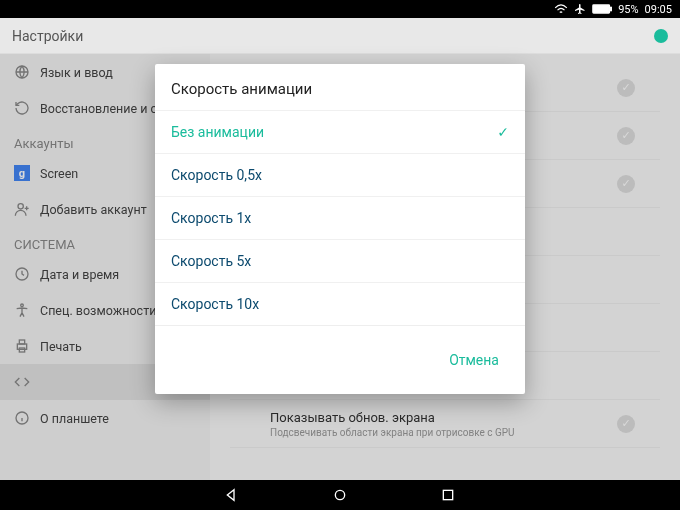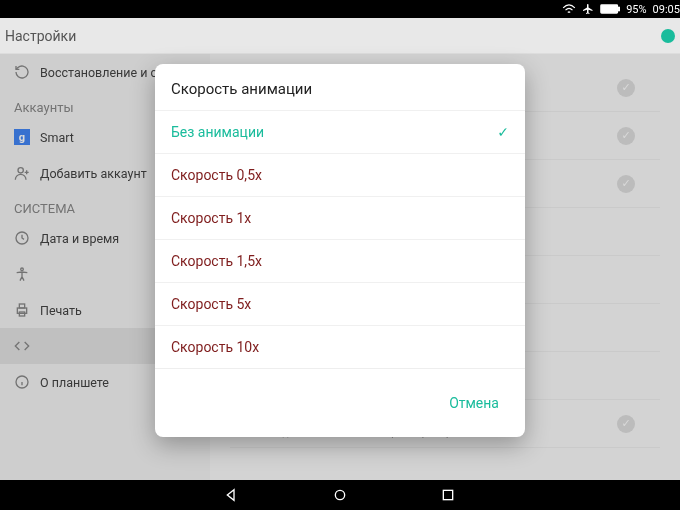--- a/index.html
+++ b/index.html
@@ -1,21 +1,21 @@
 <!DOCTYPE html>
 <html><head>
 <meta charset="utf-8">
 <style>
   * { margin: 0; padding: 0; box-sizing: border-box; font-family: Roboto, Arial, sans-serif; }
   body { width: 680px; height: 510px; background: #f5f5f5; overflow: hidden; position: relative; }
 
-  .statusbar { height: 18px; background: #000; color: #fff; display: flex; align-items: center; justify-content: flex-end; padding: 0 0; font-size: 11px; gap: 6px; }
+  .statusbar { height: 18px; background: #000; color: #fff; display: flex; align-items: center; justify-content: flex-end; padding: 0 8px; font-size: 11px; gap: 6px; }
   .statusbar .icon { display: inline-flex; }
 
-  .appbar { height: 36px; background: #e8e8e8; display: flex; align-items: center; padding: 0 5px; justify-content: space-between; border-bottom: 1px solid #ddd; }
+  .appbar { height: 36px; background: #e8e8e8; display: flex; align-items: center; padding: 0 12px; justify-content: space-between; border-bottom: 1px solid #ddd; }
   .appbar-title { font-size: 14px; color: #555; }
   .toggle-dot { width: 14px; height: 14px; background: #1abc9c; border-radius: 50%; }
 
   .content { display: flex; height: calc(510px - 18px - 36px - 30px); }
 
   .sidebar { width: 210px; background: #f3f3f3; overflow: hidden; font-size: 12.5px; color: #444; }
   .sidebar-item { display: flex; align-items: center; gap: 10px; padding: 10px 14px; }
   .sidebar-item.selected { background: #e2e2e2; }
   .sidebar-header { font-size: 13px; color: #888; padding: 10px 14px 4px; }
   .sb-icon { width: 16px; height: 16px; display: inline-flex; align-items: center; justify-content: center; color: #888; }
@@ -25,24 +25,24 @@
   .check-circle { width: 18px; height: 18px; border-radius: 50%; background: #ddd; position: absolute; right: 25px; display: flex; align-items: center; justify-content: center; color: #fff; font-size: 11px; }
   .main-row { height: 48px; border-bottom: 1px solid #eee; position: relative; display: flex; align-items: center; }
   .main-option { padding-left: 40px; }
   .main-option-title { font-size: 13px; color: #333; }
   .main-option-sub { font-size: 10px; color: #999; margin-top: 2px; }
 
   .navbar { position: absolute; bottom: 0; left: 0; right: 0; height: 30px; background: #000; display: flex; align-items: center; justify-content: center; gap: 90px; }
   .nav-btn { color: #fff; width: 18px; height: 18px; display: flex; align-items: center; justify-content: center; }
 
   .overlay { position: absolute; top: 54px; left: 0; right: 0; bottom: 30px; background: rgba(0,0,0,0.15); display: flex; align-items: flex-start; justify-content: center; padding-top: 10px; }
-  .dialog { width: 370px; background: #fff; border-radius: 8px; box-shadow: 0 8px 24px rgba(0,0,0,0.3); display: flex; flex-direction: column; }
+  .dialog { width: 370px; background: #fff; border-radius: 2px; box-shadow: 0 8px 24px rgba(0,0,0,0.3); display: flex; flex-direction: column; }
   .dialog-title { font-size: 15px; color: #222; padding: 16px 16px 12px; }
   .dialog-list { max-height: 280px; overflow-y: auto; }
-  .dialog-option { display: flex; align-items: center; justify-content: space-between; padding: 13px 16px; font-size: 14px; color: #7f1d1d; border-top: 1px solid #f0f0f0; cursor: pointer; }
+  .dialog-option { display: flex; align-items: center; justify-content: space-between; padding: 13px 16px; font-size: 14px; color: #0c4a6e; border-top: 1px solid #f0f0f0; cursor: pointer; }
   .dialog-option.selected { color: #1abc9c; }
   .dialog-option .check { color: #1abc9c; }
   .dialog-cancel { text-align: right; padding: 26px; color: #1abc9c; font-size: 14px; border-top: 1px solid #eee; cursor: pointer; }
 </style>
 </head>
 <body>
 
 <div class="statusbar">
   <span class="icon">
       <svg width="14" height="12" viewBox="0 0 24 20" fill="none" stroke="#fff" stroke-width="2">
@@ -71,31 +71,40 @@
   <span class="appbar-title">Настройки</span>
   <span class="toggle-dot"></span>
 </div>
 
 <div class="content">
   <div class="sidebar">
 
     <div class="sidebar-item">
       <span class="sb-icon">
           <svg width="16" height="16" viewBox="0 0 24 24" fill="none" stroke="#888" stroke-width="2">
+            <circle cx="12" cy="12" r="9"></circle>
+            <path d="M3 12h18M12 3a14 14 0 0 1 0 18M12 3a14 14 0 0 0 0 18"></path>
+          </svg>
+        </span>
+      <span>Язык и ввод</span>
+    </div>
+    <div class="sidebar-item">
+      <span class="sb-icon">
+          <svg width="16" height="16" viewBox="0 0 24 24" fill="none" stroke="#888" stroke-width="2">
             <path d="M3 12a9 9 0 1 0 3-6.7L3 8"></path>
             <path d="M3 3v5h5"></path>
           </svg>
         </span>
       <span style="white-space:nowrap;overflow:hidden;text-overflow:clip;">Восстановление и сброс</span>
     </div>
 
     <div class="sidebar-header">Аккаунты</div>
     <div class="sidebar-item">
       <span class="google-icon">g</span>
-      <span>Smart</span>
+      <span>Screen</span>
     </div>
     <div class="sidebar-item">
       <span class="sb-icon">
           <svg width="16" height="16" viewBox="0 0 24 24" fill="none" stroke="#888" stroke-width="2">
             <circle cx="10" cy="8" r="4"></circle>
             <path d="M2 22a8 8 0 0 1 16 0"></path>
             <path d="M19 8v6M16 11h6"></path>
           </svg>
         </span>
       <span>Добавить аккаунт</span>
@@ -111,20 +120,21 @@
         </span>
       <span>Дата и время</span>
     </div>
     <div class="sidebar-item">
       <span class="sb-icon">
           <svg width="16" height="16" viewBox="0 0 24 24" fill="none" stroke="#888" stroke-width="2">
             <circle cx="12" cy="5" r="2"></circle>
             <path d="M4 10l8-1 8 1M12 9v7M9 22l3-6 3 6"></path>
           </svg>
         </span>
+      <span style="white-space:nowrap;">Спец. возможности</span>
     </div>
     <div class="sidebar-item">
       <span class="sb-icon">
           <svg width="16" height="16" viewBox="0 0 24 24" fill="none" stroke="#888" stroke-width="2">
             <rect x="5" y="9" width="14" height="8"></rect>
             <rect x="8" y="3" width="8" height="6"></rect>
             <rect x="8" y="15" width="8" height="6"></rect>
           </svg>
         </span>
       <span>Печать</span>
@@ -197,23 +207,20 @@
         <span>Без анимации</span>
         <span class="check">✓</span>
       </div>
       <div class="dialog-option">
           <span>Скорость 0,5x</span>
         </div>
       <div class="dialog-option">
           <span>Скорость 1x</span>
         </div>
       <div class="dialog-option">
-          <span>Скорость 1,5x</span>
-        </div>
-      <div class="dialog-option">
           <span>Скорость 5x</span>
         </div>
       <div class="dialog-option">
           <span>Скорость 10x</span>
         </div>
     </div>
     <div class="dialog-cancel">Отмена</div>
   </div>
 </div>
 

